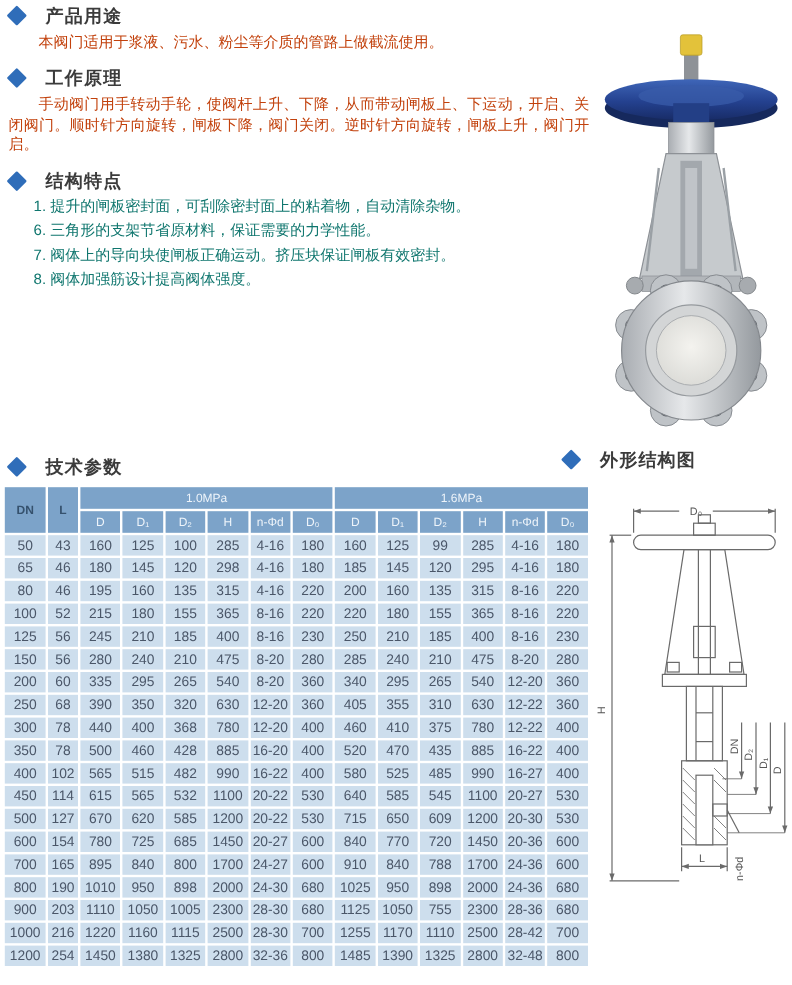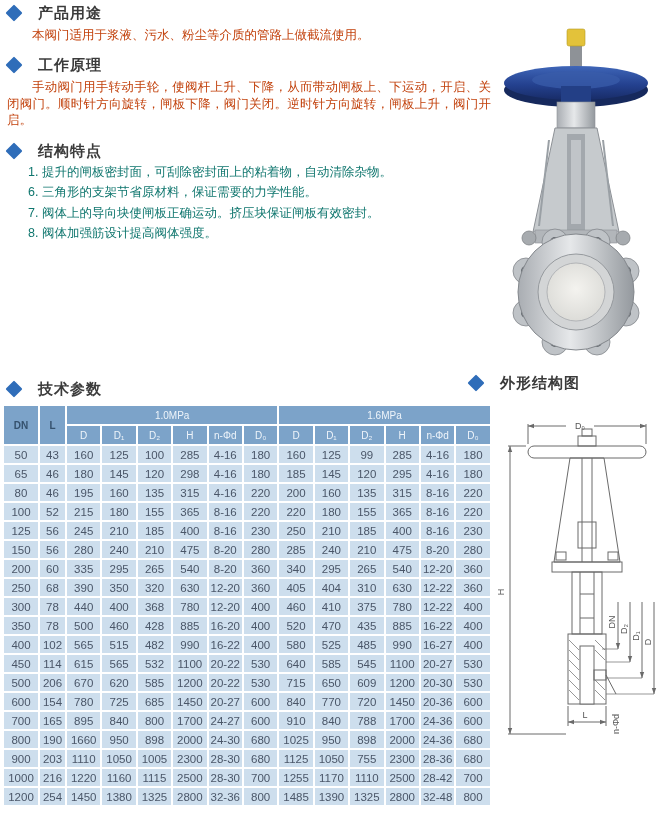--- a/index.html
+++ b/index.html
@@ -209,21 +209,21 @@
       <tr>
         <td>250</td>
         <td>68</td>
         <td>390</td>
         <td>350</td>
         <td>320</td>
         <td>630</td>
         <td>12-20</td>
         <td>360</td>
         <td>405</td>
-        <td>404</td>
+        <td>355</td>
         <td>310</td>
         <td>630</td>
         <td>12-22</td>
         <td>360</td>
       </tr>
 
       <tr>
         <td>300</td>
         <td>78</td>
         <td>440</td>
@@ -286,21 +286,21 @@
         <td>640</td>
         <td>585</td>
         <td>545</td>
         <td>1100</td>
         <td>20-27</td>
         <td>530</td>
       </tr>
 
       <tr>
         <td>500</td>
-        <td>206</td>
+        <td>127</td>
         <td>670</td>
         <td>620</td>
         <td>585</td>
         <td>1200</td>
         <td>20-22</td>
         <td>530</td>
         <td>715</td>
         <td>650</td>
         <td>609</td>
         <td>1200</td>
@@ -338,21 +338,21 @@
         <td>840</td>
         <td>788</td>
         <td>1700</td>
         <td>24-36</td>
         <td>600</td>
       </tr>
 
       <tr>
         <td>800</td>
         <td>190</td>
-        <td>1660</td>
+        <td>1010</td>
         <td>950</td>
         <td>898</td>
         <td>2000</td>
         <td>24-30</td>
         <td>680</td>
         <td>1025</td>
         <td>950</td>
         <td>898</td>
         <td>2000</td>
         <td>24-36</td>

